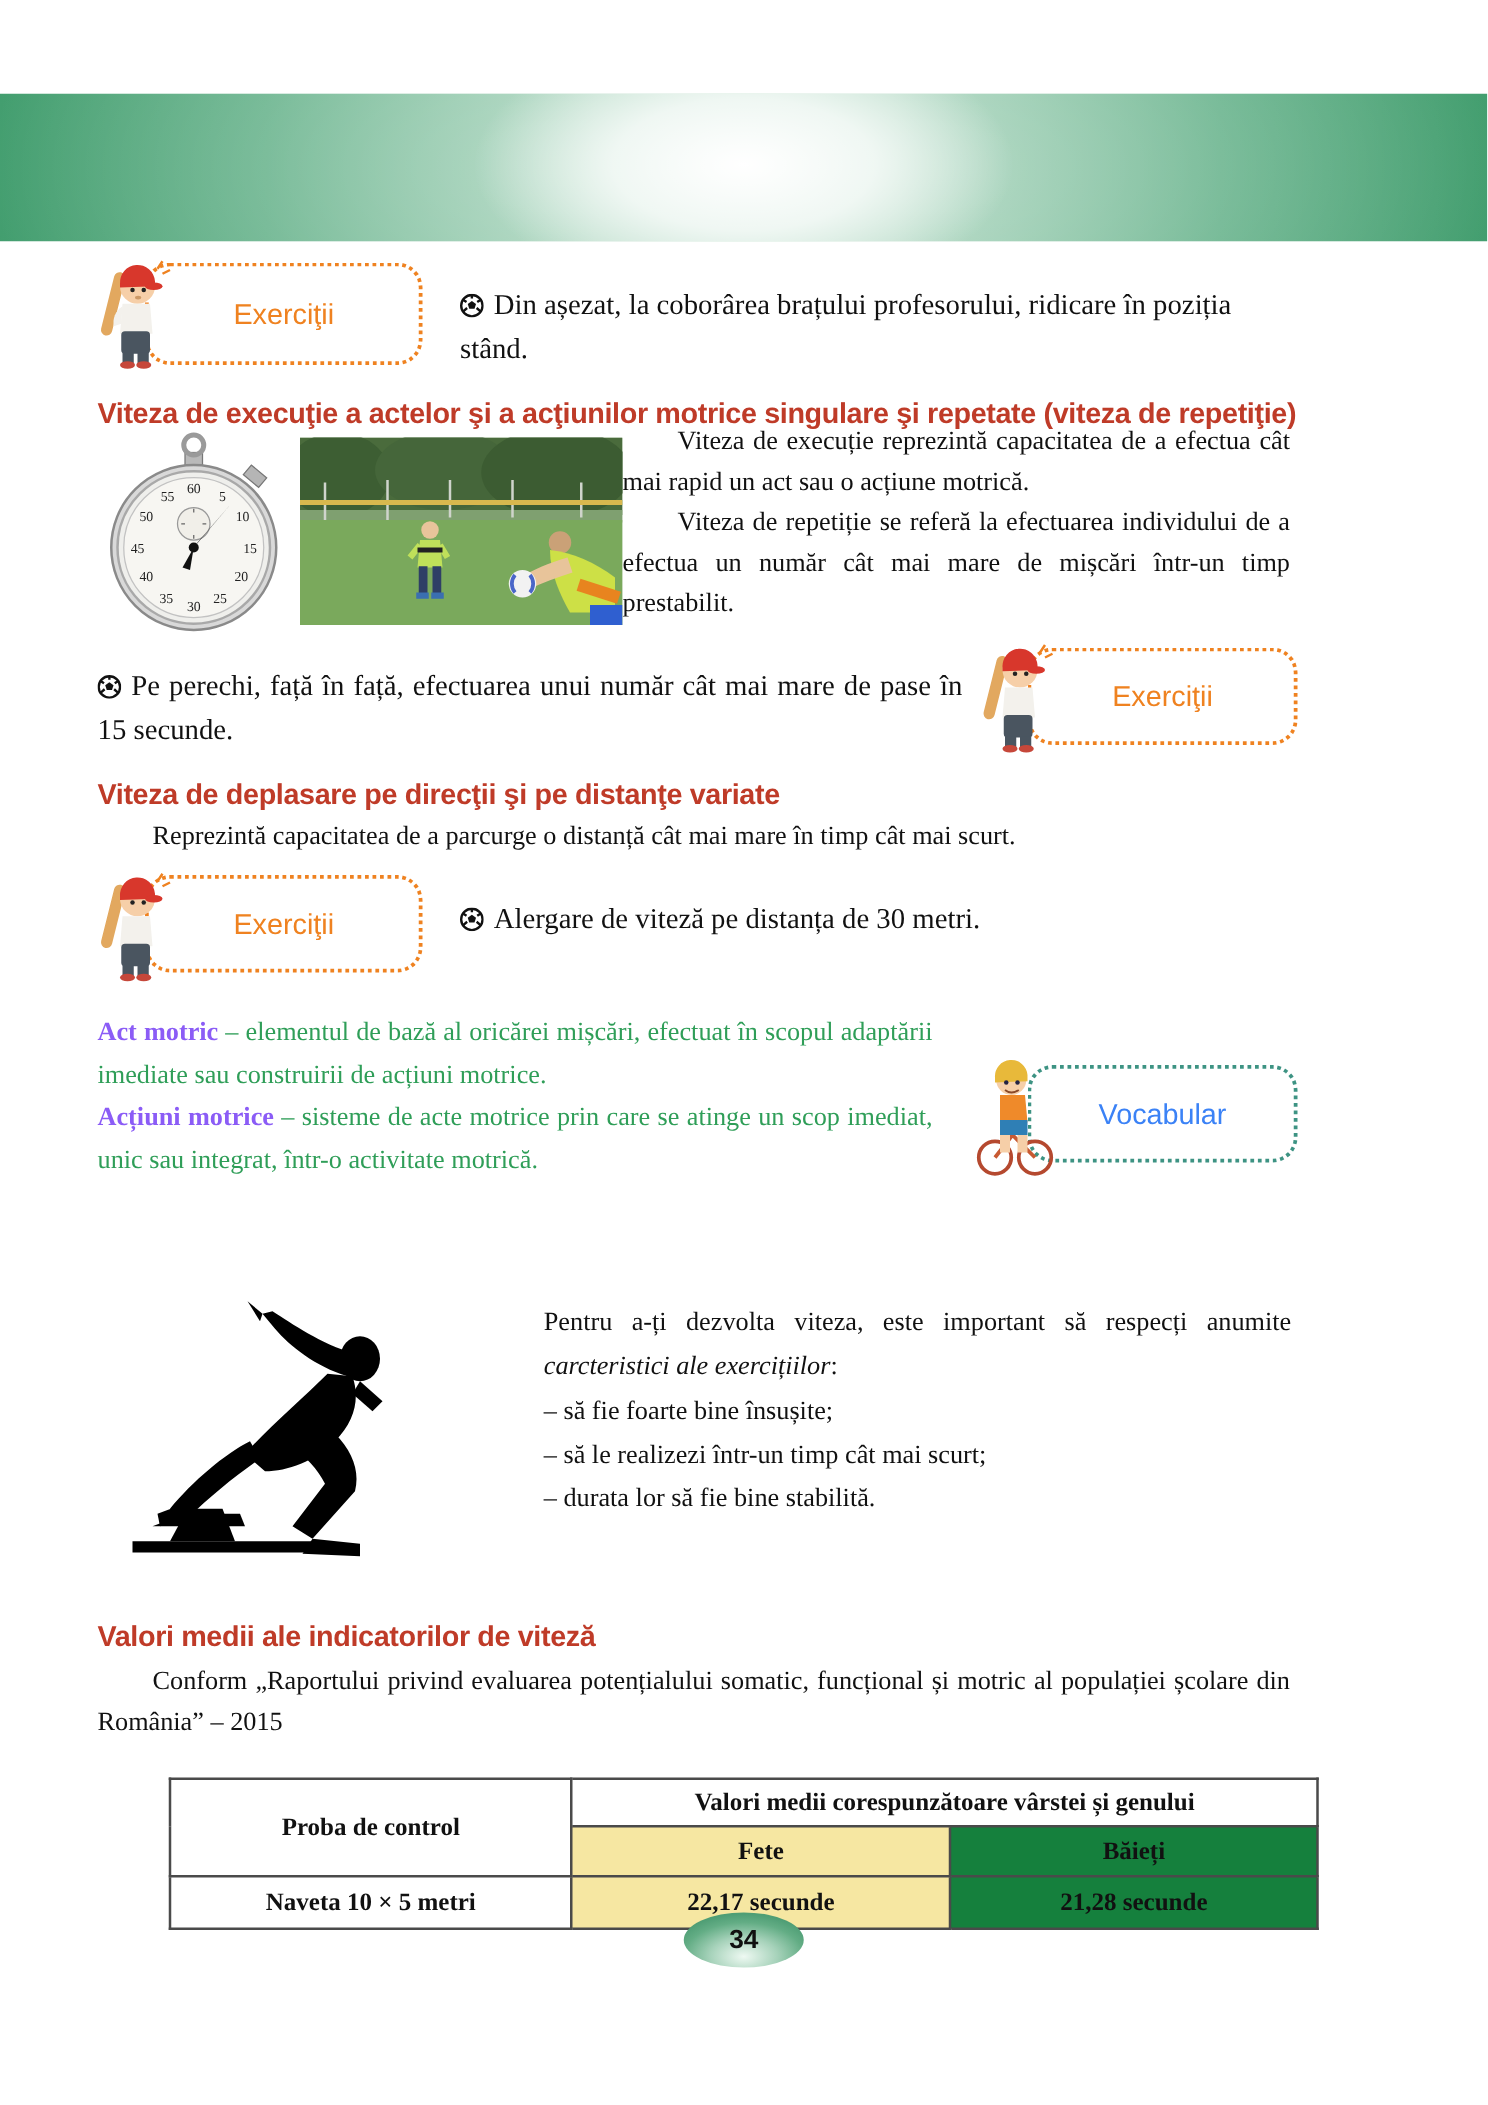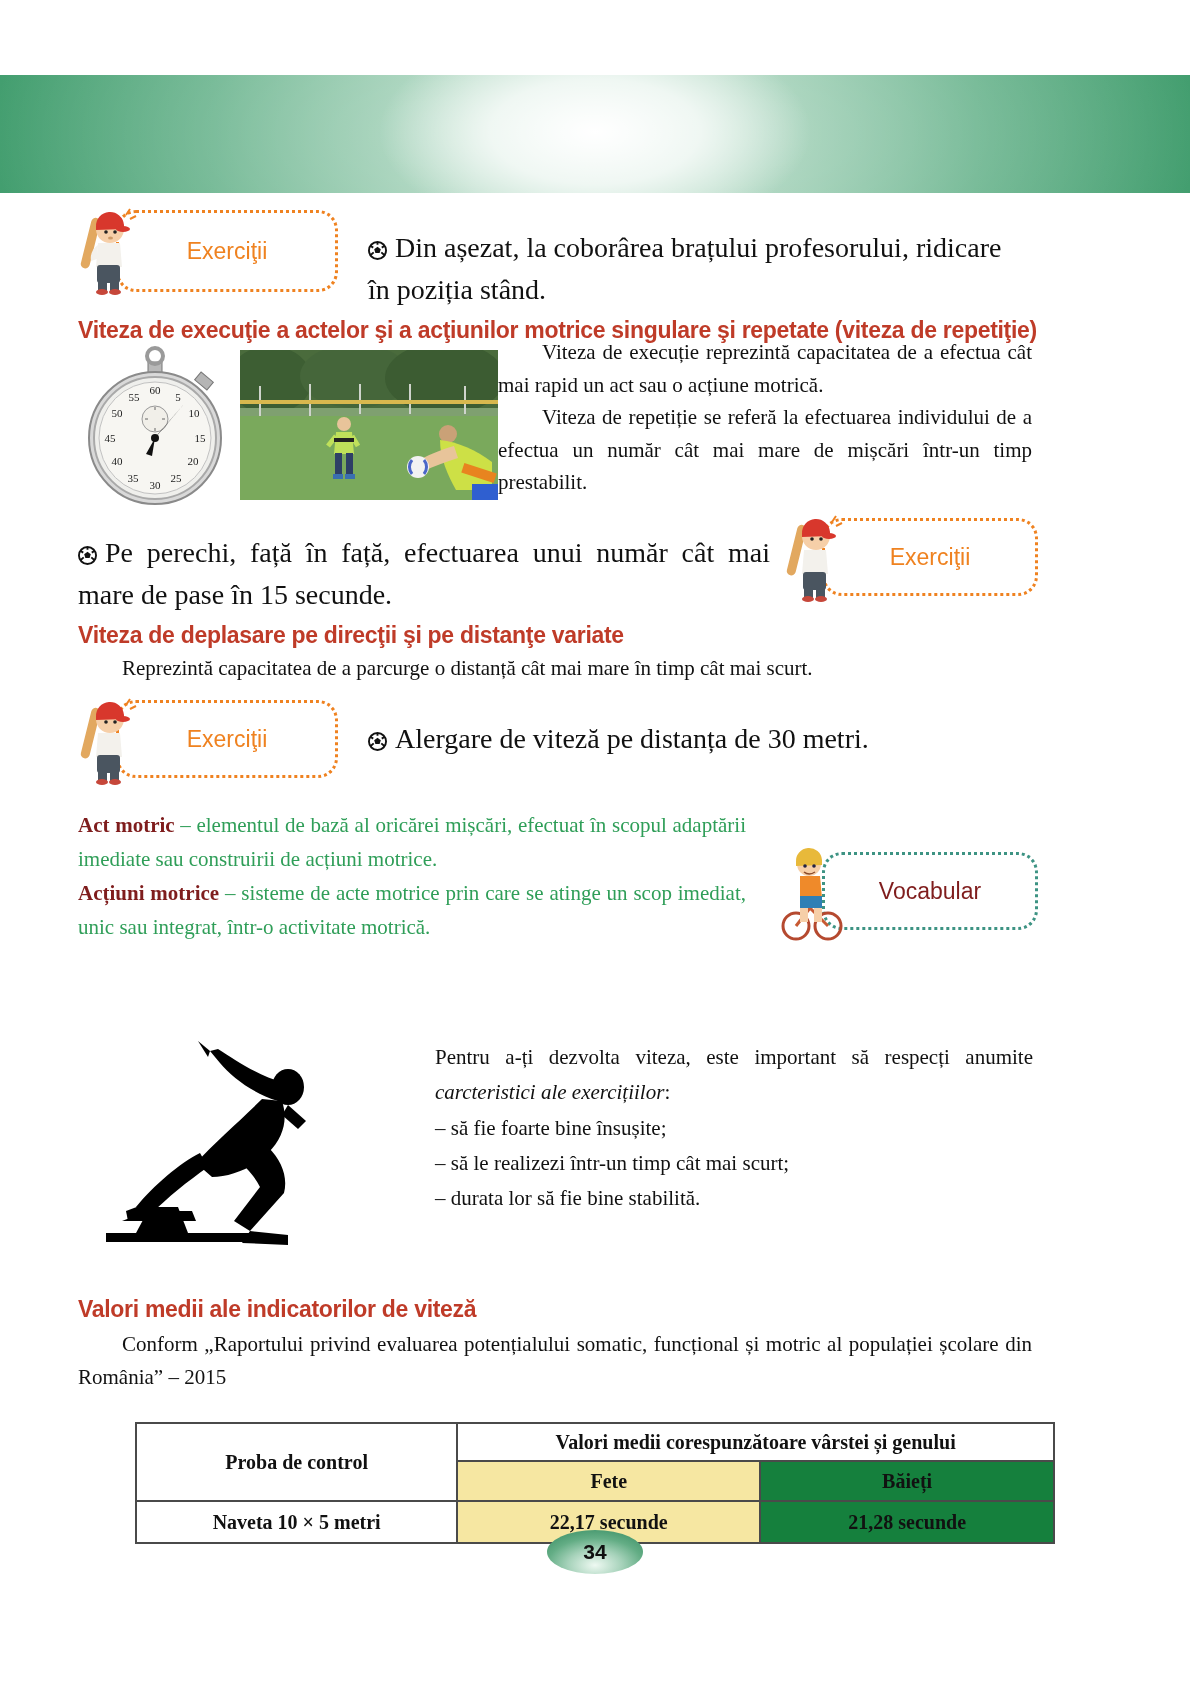--- a/index.html
+++ b/index.html
@@ -12,32 +12,32 @@
     background:
       radial-gradient(ellipse 300px 150px at 50% 48%, rgba(255,255,255,1) 0%, rgba(255,255,255,.75) 35%, rgba(255,255,255,0) 72%),
       radial-gradient(ellipse 900px 400px at 50% 50%, rgba(255,255,255,.55) 0%, rgba(255,255,255,0) 70%),
       linear-gradient(90deg,#3f9c6c 0%,#58ab80 18%,#8ec7a8 40%,#8ec7a8 60%,#58ab80 82%,#3f9c6c 100%);}
 
   
   .badge-box{border:3px dotted #ef8220;border-radius:20px;background:#fff;
     display:flex;align-items:center;justify-content:center;}
   .badge-label{font-family:"Liberation Sans",sans-serif;font-weight:normal;font-size:23px;color:#ef8220;}
   .badge-box.teal{border-color:#3d9383;}
-  .badge-label.teal{color:#7f1d1d;}
+  .badge-label.teal{color:#3b82f6;}
 
   
   .h-red{font-family:"Liberation Sans",sans-serif;font-weight:bold;font-size:23px;
          color:#bf3b28;letter-spacing:-0.3px;white-space:nowrap;}
 
   
   .body-text{font-size:21px;line-height:1.55;text-align:justify;}
   .indent{text-indent:44px;}
   .green-text{color:#2f9e58;}
-  .green-text b{color:#7f1d1d;}
-  .ex-line{font-size:28px;line-height:1.5;}
+  .green-text b{color:#8b5cf6;}
+  .ex-line{font-size:23px;line-height:1.5;}
   .ball{vertical-align:-3px;margin-right:8px;}
 
   
   table.vals{border-collapse:collapse;width:920px;font-family:"Liberation Serif",serif;}
   table.vals td,table.vals th{border:2px solid #4a4a4a;font-weight:bold;font-size:20px;
     text-align:center;padding:3px 4px;font-family:Liberation Serif, serif;}
   .cell-fete{background:#f6e7a2;}
   .cell-baieti{background:#15803d;}
 
   

